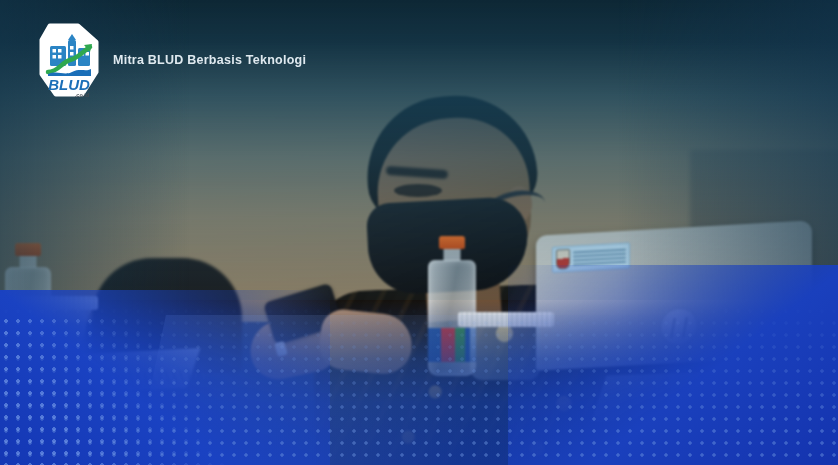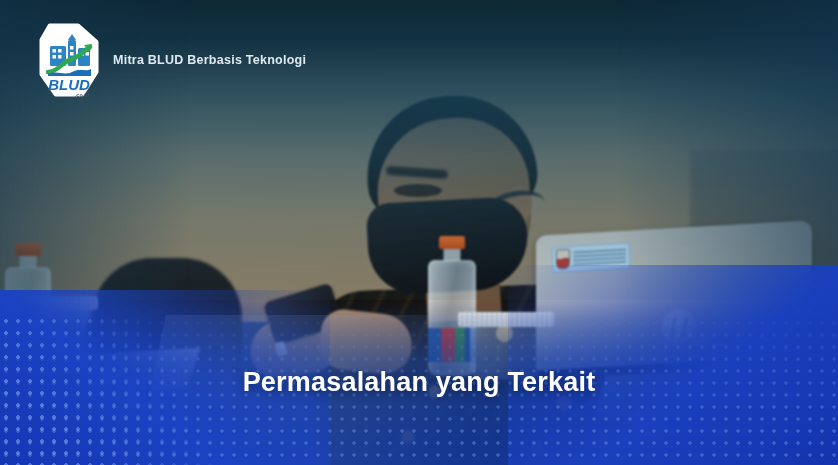--- a/index.html
+++ b/index.html
@@ -436,16 +436,15 @@
         <text x="44" y="75" text-anchor="middle" font-family="Liberation Sans, sans-serif" font-size="5.5" font-weight="700" fill="#444b52">.co.id</text>
       </svg>
     </div>
 
     <div class="brand-text">
       <div class="brand-l1">Mitra BLUD Berbasis Teknologi</div>
     </div>
   </div>
 
   <div class="title-wrap">
-    <div class="title-line">Permasalahan yang Terkait</div>
   </div>
 
 </div>
 
 </body></html>

